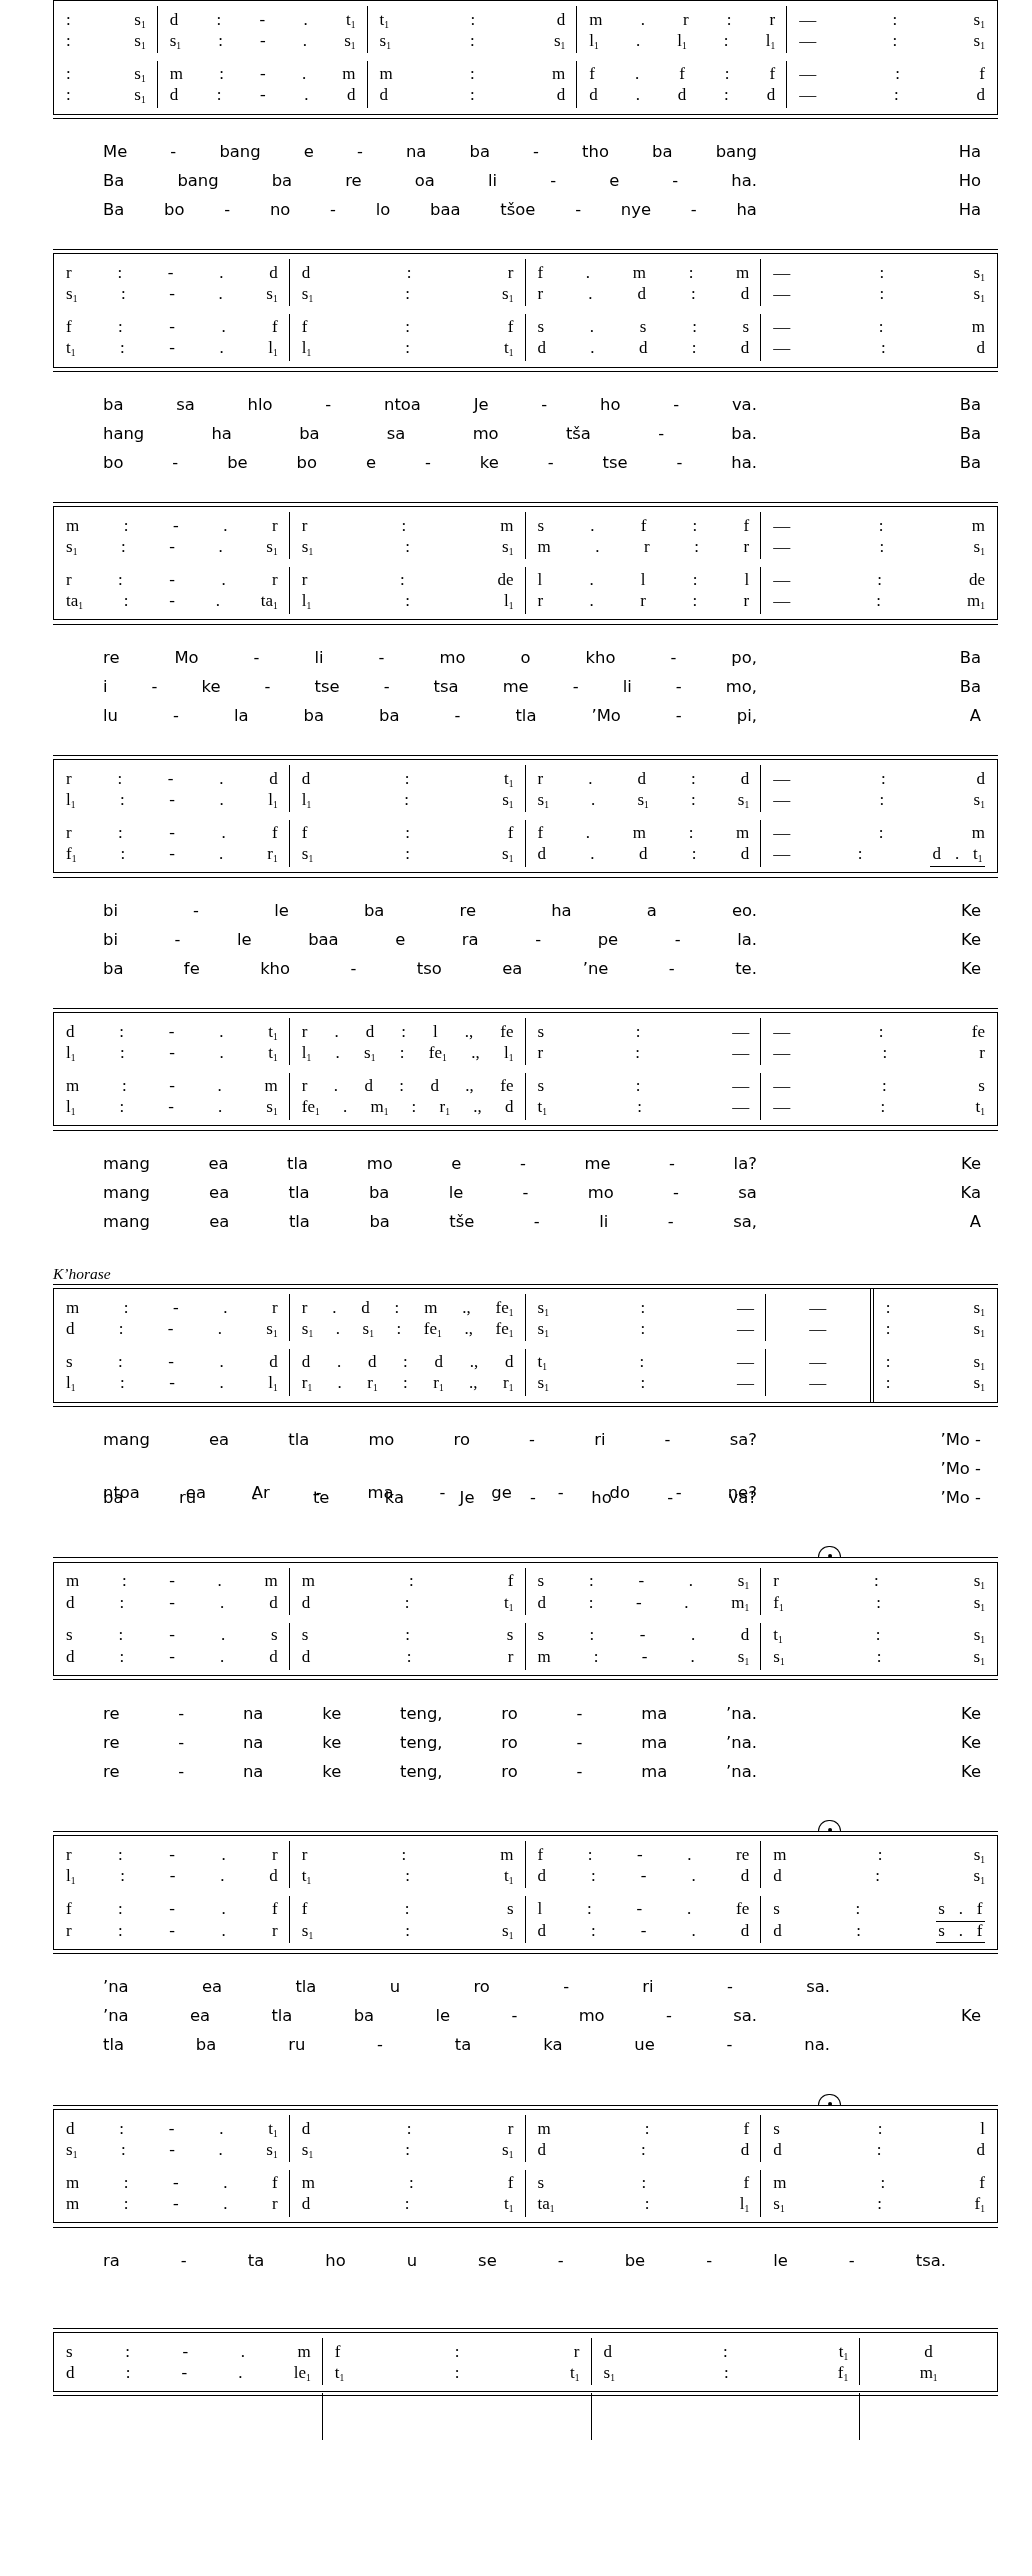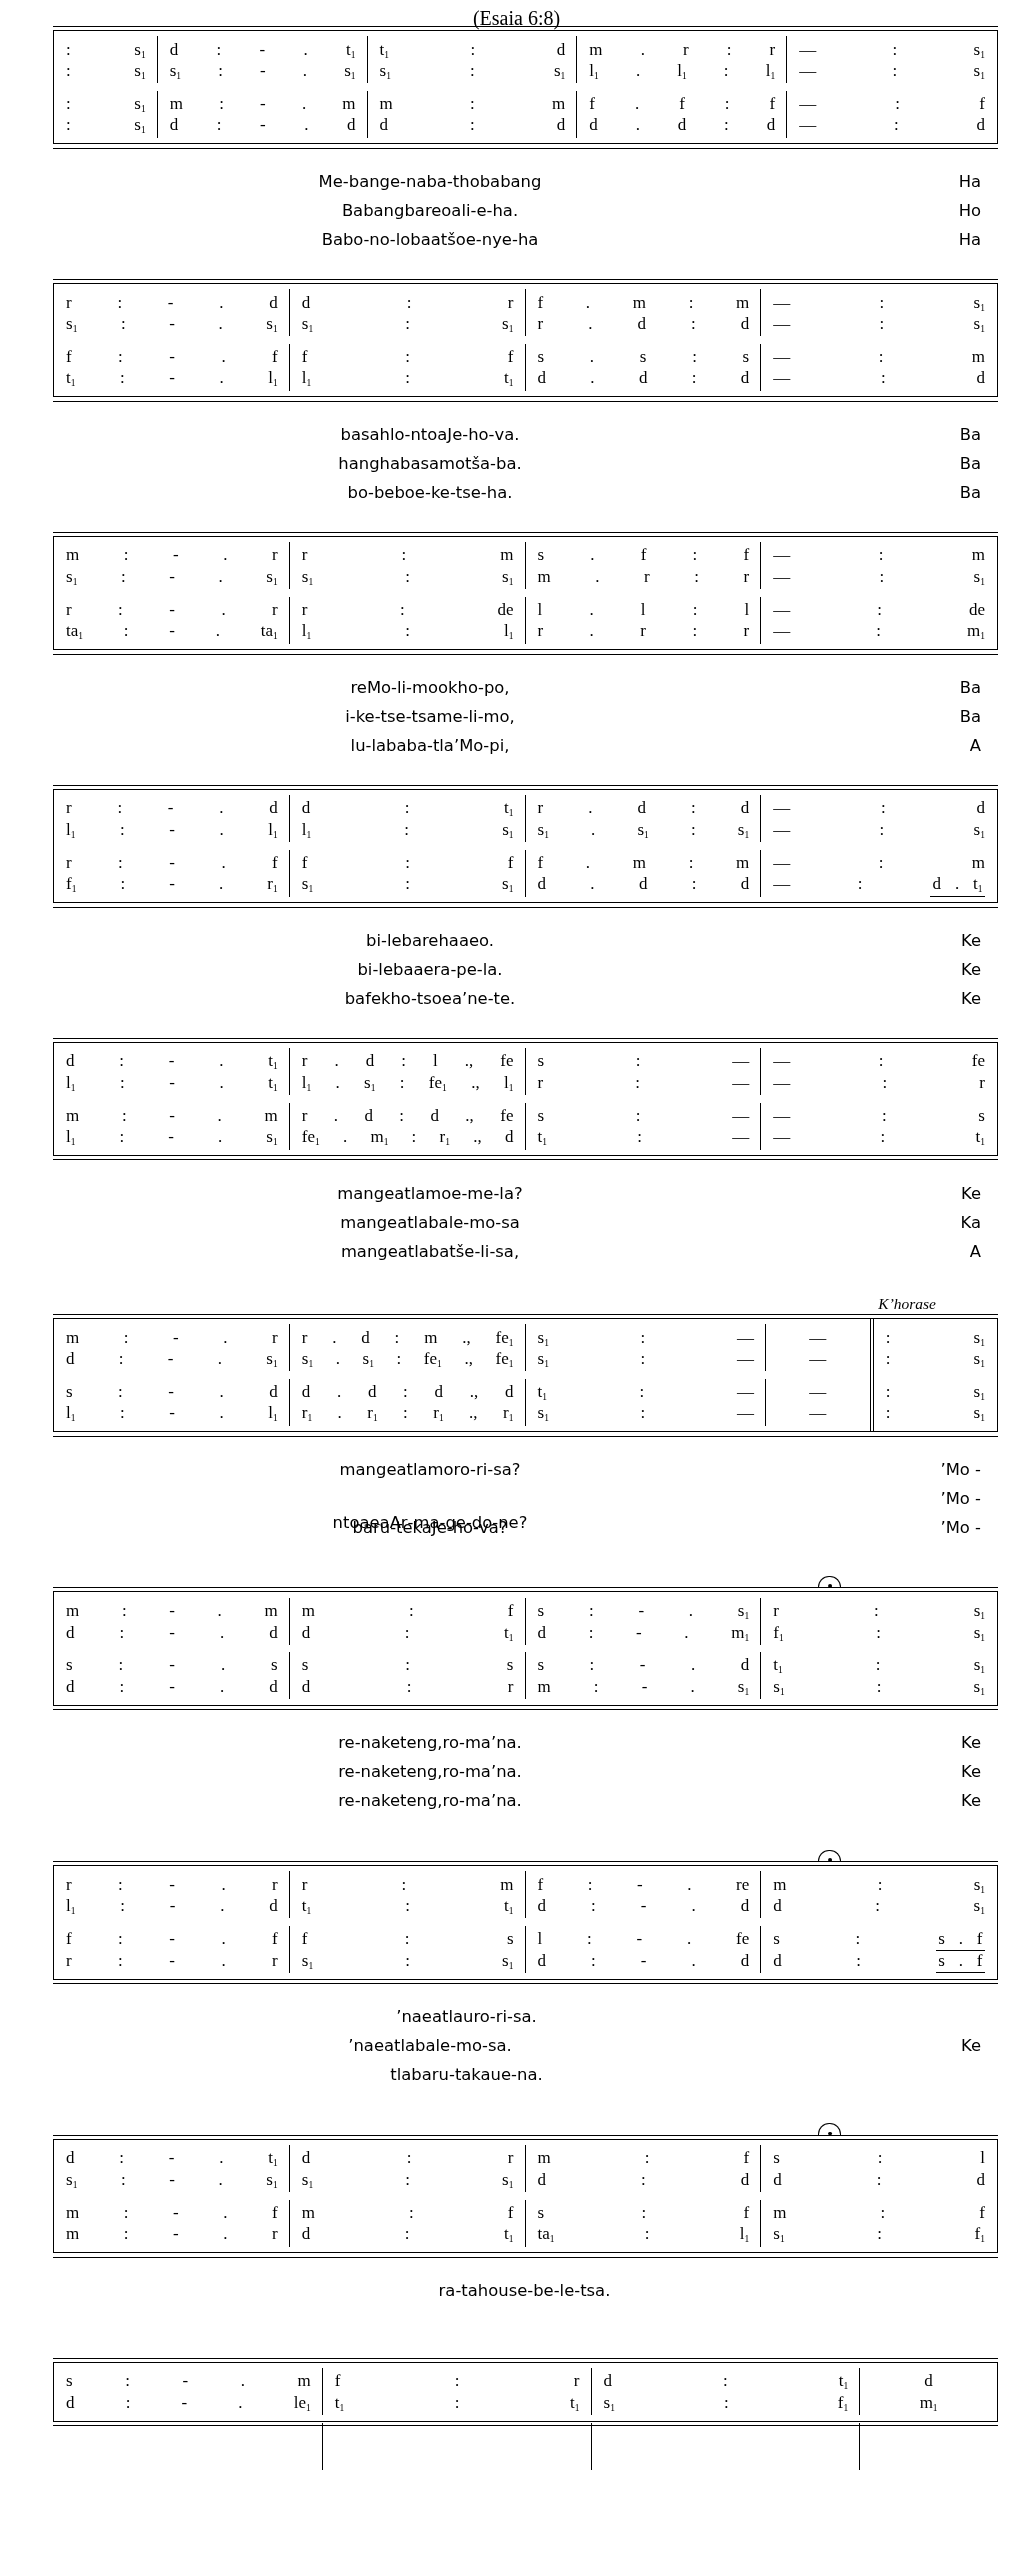--- a/index.html
+++ b/index.html
@@ -22,35 +22,34 @@
   .mcol.dblbar{border-left:4.3px double #000;}
   .mcol.dblbar::before,.mcol.dblbar::after{display:none;}
   .ncell{height:21.5px;display:flex;justify-content:space-between;align-items:baseline;font-family:"Liberation Serif",serif;font-size:17px;line-height:21.5px;}
   .ncell.single{justify-content:center;}
   .ncell:nth-child(3){margin-top:11.2px;}
   .tok sub{font-size:9.5px;vertical-align:-3.4px;line-height:0;}
   .ugroup{display:inline-flex;gap:13.8px;border-bottom:1.3px solid #000;padding:0 2.6px 0.9px 2.6px;}
   
   .lyrgroup{margin-top:22.4px;margin-bottom:29px;}
   .lyrline{display:flex;align-items:center;height:29px;font-family:"DejaVu Sans","Liberation Sans",sans-serif;font-size:16.4px;}
-  .syls{margin-left:50px;display:flex;justify-content:center;}
+  .syls{margin-left:50px;display:flex;justify-content:space-between;}
   .pickup{margin-left:auto;margin-right:17px;white-space:pre;}
   .single-line{margin-bottom:57px;}
   
-  .chorus-label{text-align:right;padding-right:62px;font-family:"Liberation Serif",serif;font-style:italic;font-size:15.5px;margin:5.2px 0 5.2px 0;}
+  .chorus-label{text-align:left;padding-right:62px;font-family:"Liberation Serif",serif;font-style:italic;font-size:15.5px;margin:5.2px 0 5.2px 0;}
   .fermata-row{height:19px;position:relative;margin-bottom:1.7px;}
   .fermata{position:absolute;left:81%;bottom:1.7px;width:22.4px;height:12px;}
   .fermata .arc{width:22.4px;height:11.2px;border:1.9px solid #000;border-bottom:none;border-radius:11.2px 11.2px 0 0;box-sizing:border-box;}
   .fermata .dot{position:absolute;left:50%;bottom:0;transform:translateX(-50%);width:3.9px;height:3.9px;background:#000;border-radius:50%;}
 </style>
 </head>
 <body>
 
 <div class="page">
-  <div class="subtitle">(Esaia 6:8)</div>
 
   <div id="content">
       <div class="sysblock">
         <div class="sysbox">
           <div class="mcol" style="flex-basis: 11%;">
             <div class="ncell">
               <span class="tok">:</span>
               <span class="tok">s<sub>1</sub></span>
             </div>
             <div class="ncell">

